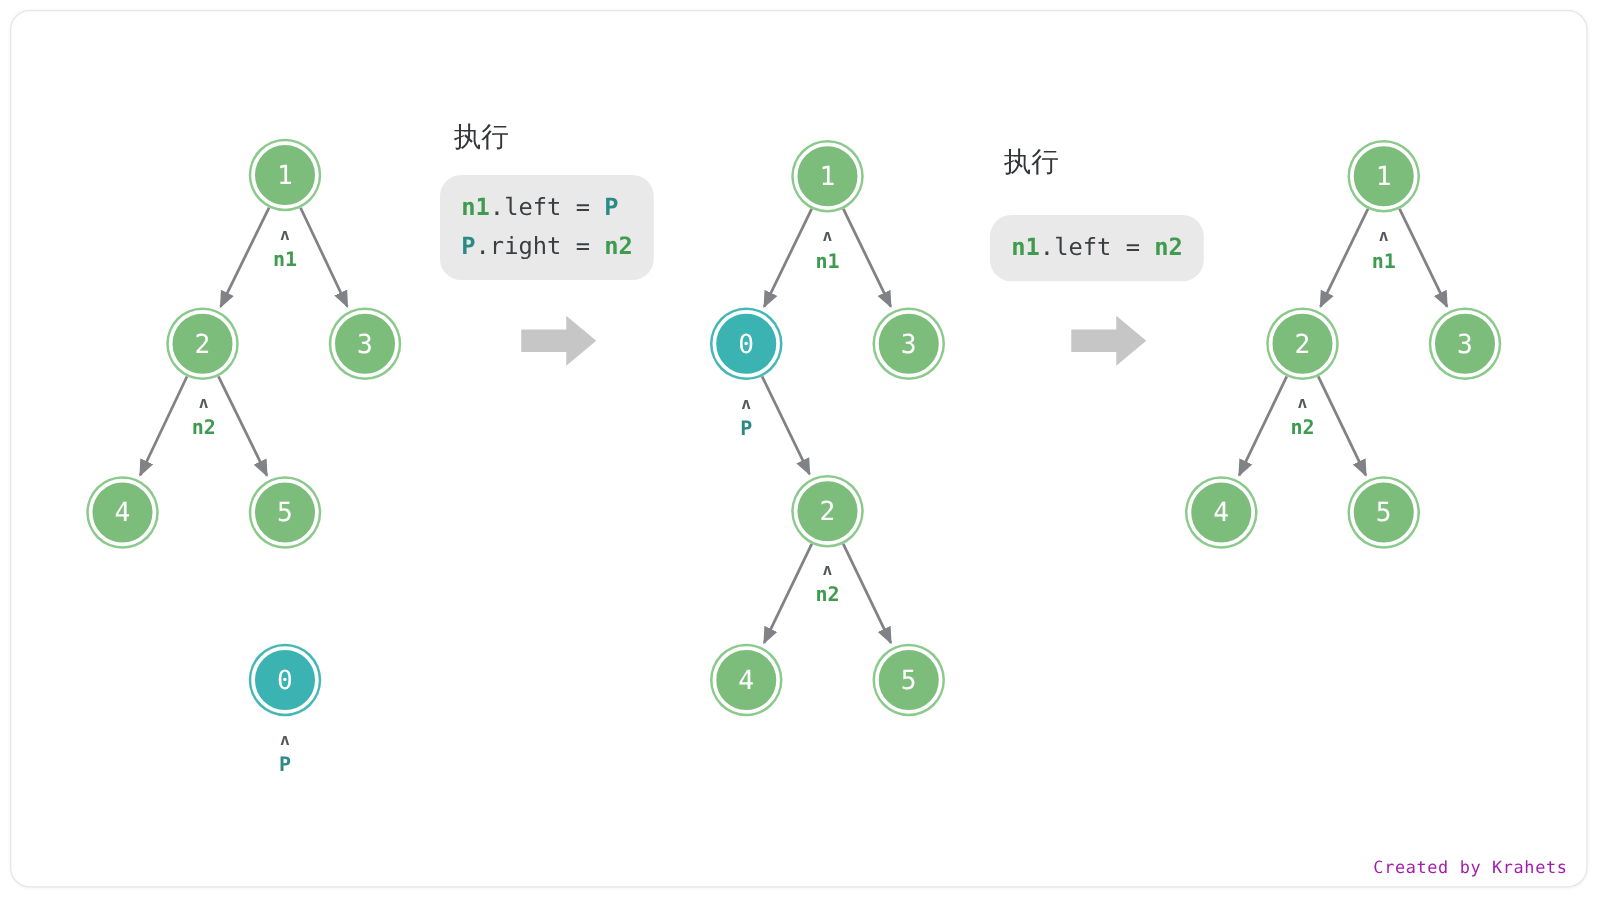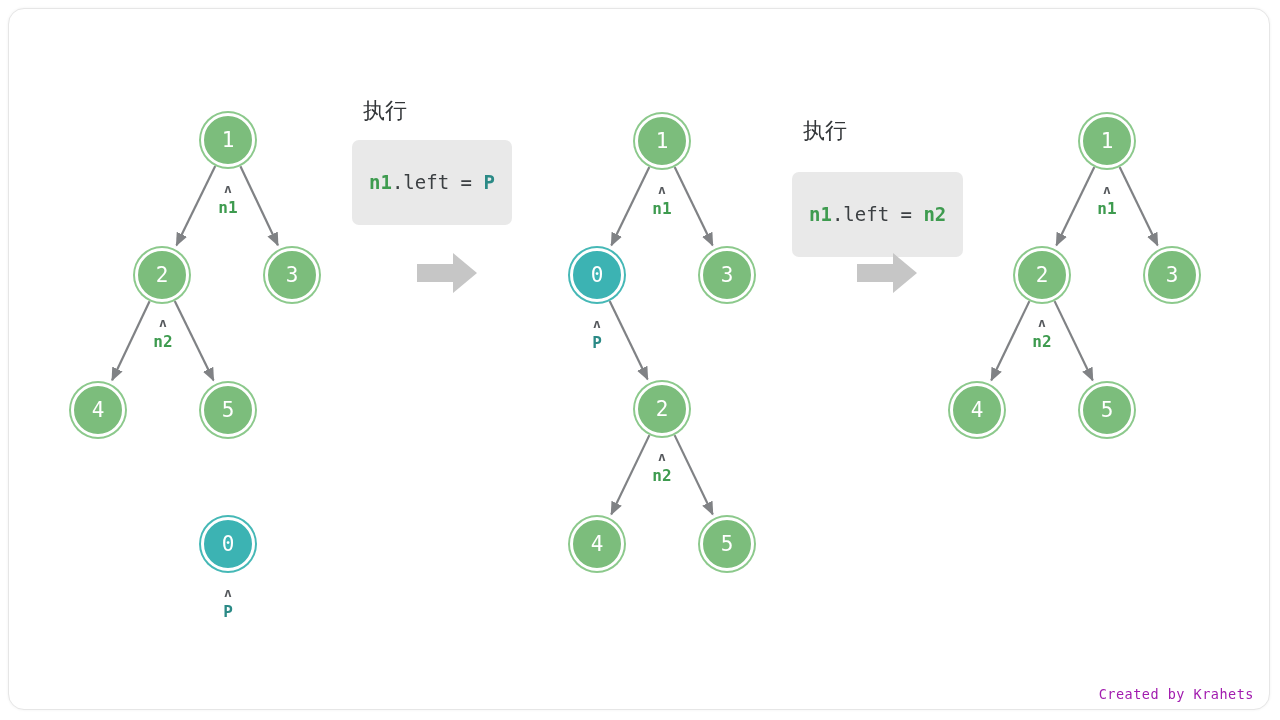--- a/index.html
+++ b/index.html
@@ -103,22 +103,22 @@
     font-size: 22px;
     color: #333639;
     line-height: 26px;
     white-space: nowrap;
   }
 
   
   .code-box {
     position: absolute;
     background: #e9e9e9;
-    border-radius: 7px;
-    padding: 27px 17px;
+    border-radius: 17px;
+    padding: 11px 17px;
     font-family: "DejaVu Sans Mono", "Liberation Mono", monospace;
     font-size: 19px;
     line-height: 31px;
     white-space: pre;
     color: #3b3f42;
   }
   .code-box .ln { display: block; }
   .tok-green { color: #3e9b4f; font-weight: 700; }
   .tok-teal  { color: #2b8a86; font-weight: 700; }
   .tok-plain { color: #3b3f42; }
@@ -251,21 +251,21 @@
         <div class="caret">ʌ</div>
         <div class="lbl green">n1</div>
       </div>
       <div class="ptr" style="left: 1042px; top: 316px;">
         <div class="caret">ʌ</div>
         <div class="lbl green">n2</div>
       </div>
     </div>
   <div id="steps-layer">
       <div class="step-title" style="left: 363px; top: 98px;">执行</div>
-      <div class="code-box" style="left: 352px; top: 140px;"><span class="ln"><span class="tok-green">n1</span><span class="tok-plain">.left = </span><span class="tok-teal">P</span></span></div>
+      <div class="code-box" style="left: 352px; top: 140px;"><span class="ln"><span class="tok-green">n1</span><span class="tok-plain">.left = </span><span class="tok-teal">P</span></span><span class="ln"><span class="tok-teal">P</span><span class="tok-plain">.right = </span><span class="tok-green">n2</span></span></div>
       <div class="step-title" style="left: 803px; top: 118px;">执行</div>
       <div class="code-box" style="left: 792px; top: 172px;"><span class="ln"><span class="tok-green">n1</span><span class="tok-plain">.left = </span><span class="tok-green">n2</span></span></div>
     </div>
   <div id="flow-layer">
       <div class="flow-arrow" style="left: 447px; top: 275px;"><svg width="64" height="44" viewBox="0 0 64 44" xmlns="http://www.w3.org/2000/svg">
           <path d="M2,13 L38,13 L38,2 L62,22 L38,42 L38,31 L2,31 Z" fill="#c6c6c6"></path>
         </svg></div>
       <div class="flow-arrow" style="left: 887px; top: 275px;"><svg width="64" height="44" viewBox="0 0 64 44" xmlns="http://www.w3.org/2000/svg">
           <path d="M2,13 L38,13 L38,2 L62,22 L38,42 L38,31 L2,31 Z" fill="#c6c6c6"></path>
         </svg></div>

